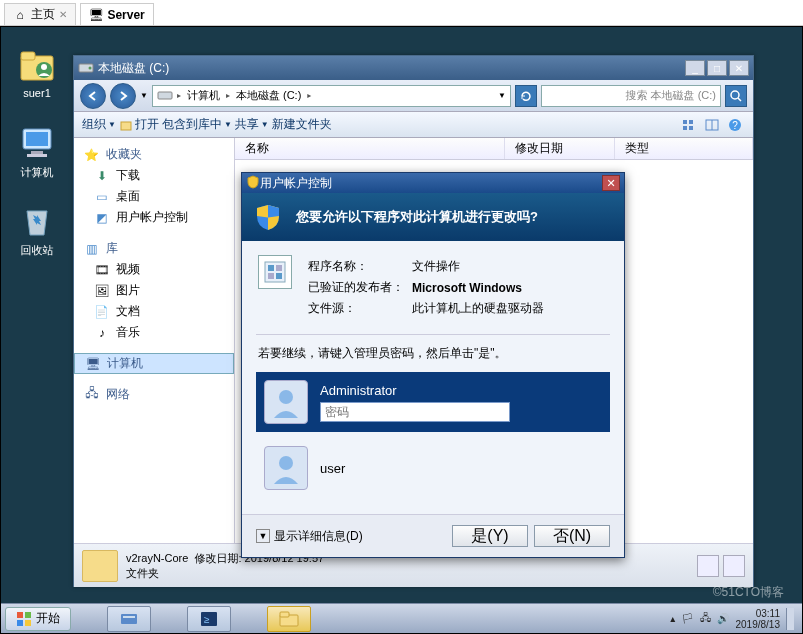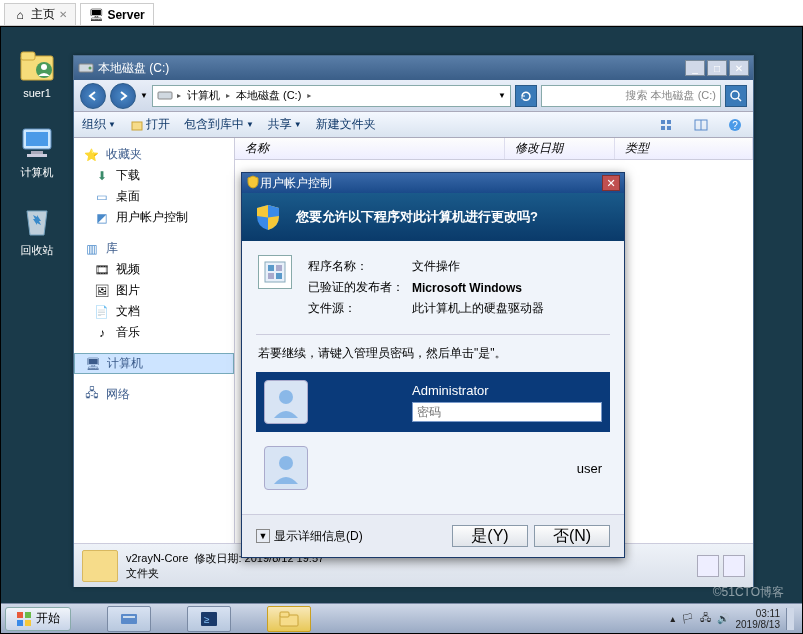--- a/index.html
+++ b/index.html
@@ -27,55 +27,55 @@
 .exp-title .wbtn { width: 20px; height: 16px; background: #d0d8e8; border: 1px solid #7a8a9a; font-size: 10px; display: flex; align-items: center; justify-content: center; cursor: pointer; }
 
 .exp-nav { height: 32px; background: linear-gradient(#e8eef8,#d0daea); display: flex; align-items: center; padding: 0 6px; gap: 4px; border-bottom: 1px solid #aab; }
 .navbtn { width: 26px; height: 26px; border-radius: 13px; background: radial-gradient(#4a8ac8,#2a5a98); border: 1px solid #2a5a88; display: flex; align-items: center; justify-content: center; color: #fff; cursor: pointer; }
 .addr { flex: 1; height: 22px; background: #fff; border: 1px solid #8aa; display: flex; align-items: center; padding: 0 4px; font-size: 11px; gap: 4px; }
 .addr .seg { padding: 0 2px; }
 .addr .tri { color: #555; font-size: 8px; }
 .search { width: 180px; height: 22px; background: #fff; border: 1px solid #8aa; display: flex; align-items: center; padding: 0 4px; font-size: 11px; color: #888; justify-content: flex-end; }
 .gobtn { width: 22px; height: 22px; background: #3a7ab8; border: 1px solid #2a5a88; display: flex; align-items: center; justify-content: center; cursor: pointer; }
 
-.exp-tool { height: 26px; background: linear-gradient(#f4f8ff,#dae4f0); display: flex; align-items: center; padding: 0 8px; gap: 14px; font-size: 12px; color: #123a6a; border-bottom: 1px solid #aab; }
+.exp-tool { height: 26px; background: linear-gradient(#f4f8ff,#dae4f0); display: flex; align-items: center; padding: 0 8px; gap: 3px; font-size: 12px; color: #123a6a; border-bottom: 1px solid #aab; }
 .exp-tool .ti { display: flex; align-items: center; gap: 2px; cursor: pointer; }
 .exp-tool .sp { flex: 1; }
 .exp-tool .ib { width: 20px; height: 18px; border: 1px solid transparent; display: flex; align-items: center; justify-content: center; cursor: pointer; }
 
 .exp-body { display: flex; height: 405px; }
 .tree { width: 161px; background: #fff; border-right: 1px solid #ccd; font-size: 12px; padding: 6px 0; overflow: hidden; }
 .tree .grp { padding: 2px 8px 2px 20px; display: flex; align-items: center; gap: 6px; cursor: pointer; }
 .tree .hdr { padding-left: 10px; color: #3a5a8a; }
 .tree .sel { background: #cde4ff; border: 1px solid #7ab; padding-top:1px; padding-bottom:1px; }
 .tree .ico16 { width: 16px; height: 16px; display: inline-flex; align-items: center; justify-content: center; }
 
 .list { flex: 1; background: #fff; }
 .list-hdr { height: 22px; display: flex; align-items: center; background: linear-gradient(#fdfdfd,#eef); border-bottom: 1px solid #ccd; font-size: 12px; }
-.list-hdr .col { padding: 0 10px; border-right: 1px solid #dde; height: 100%; display: flex; align-items: center; font-style: italic; }
+.list-hdr .col { padding: 0 10px; border-right: 1px solid #dde; height: 100%; display: flex; align-items: center; }
 
 .exp-status { height: 44px; background: linear-gradient(#eef2f8,#dae0ea); border-top: 1px solid #ccd; display: flex; align-items: center; padding: 0 8px; gap: 8px; font-size: 11px; }
 .exp-status .fold { width: 36px; height: 32px; background: #f6dc8a; border: 1px solid #d8b860; border-radius: 2px; }
 .exp-status .right { margin-left: auto; display: flex; gap: 4px; }
 .exp-status .rbx { width: 22px; height: 22px; border: 1px solid #aab; background: #eef; cursor: pointer; }
 
 
 .uac { position: absolute; left: 240px; top: 145px; width: 384px; background: #f0f4fa; border: 1px solid #1a3a6a; box-shadow: 0 3px 10px rgba(0,0,0,.5); font-size: 12px; }
 .uac-title { height: 20px; background: linear-gradient(#3a6aaa,#1a4a8a); color: #fff; display: flex; align-items: center; padding: 0 4px; }
 .uac-title .t { flex: 1; }
 .uac-title .x { width: 18px; height: 16px; background: #c05050; border: 1px solid #803030; color: #fff; display: flex; align-items: center; justify-content: center; cursor: pointer; font-size: 11px; }
 .uac-head { height: 48px; background: linear-gradient(#1a5a8a,#0a3a6a); color: #fff; display: flex; align-items: center; padding: 0 12px; gap: 14px; font-size: 13px; }
 .shield { width: 28px; height: 28px; }
 .uac-info { padding: 14px 16px; display: flex; gap: 14px; }
 .uac-info .app { width: 34px; height: 34px; border: 1px solid #8aa; background: #fff; display: flex; align-items: center; justify-content: center; }
 .uac-info table td { padding: 1px 6px 1px 0; font-size: 12px; }
 .uac-sep { border-top: 1px solid #ccd; margin: 0 14px; }
 .uac-prompt { padding: 10px 16px; }
 .uac-users { padding: 0 14px 10px; }
-.uac-user { display: flex; align-items: center; gap: 12px; padding: 8px; margin-bottom: 6px; cursor: pointer; justify-content: space-between; }
+.uac-user { display: flex; align-items: center; gap: 12px; padding: 8px; margin-bottom: 6px; cursor: pointer; }
 .uac-user.sel { background: #0a3a7a; color: #fff; }
 .uac-user .av { width: 44px; height: 44px; background: #d8e4f4; border: 1px solid #aac; border-radius: 4px; display: flex; align-items: center; justify-content: center; }
 .uac-user .nm { font-size: 13px; }
 .uac-user input { width: 190px; height: 20px; border: 1px solid #7a9aca; padding: 0 4px; font-size: 12px; margin-top: 4px; }
 .uac-foot { padding: 10px 14px; display: flex; align-items: center; gap: 6px; background: #e8ecf4; border-top: 1px solid #ccd; }
 .uac-foot .det { flex: 1; display: flex; align-items: center; gap: 4px; font-size: 12px; cursor: pointer; }
 .uac-foot button { width: 76px; height: 22px; background: linear-gradient(#fdfdfd,#e0e4ea); border: 1px solid #8a9aaa; font-size: 16px; cursor: pointer; }
 
 
 .taskbar { position: absolute; left: 0; right: 0; bottom: 0; height: 30px; background: linear-gradient(#cfd8e8,#9aaac4); display: flex; align-items: center; padding: 0 4px; border-top: 1px solid #7a8aa4; gap: 32px; }

